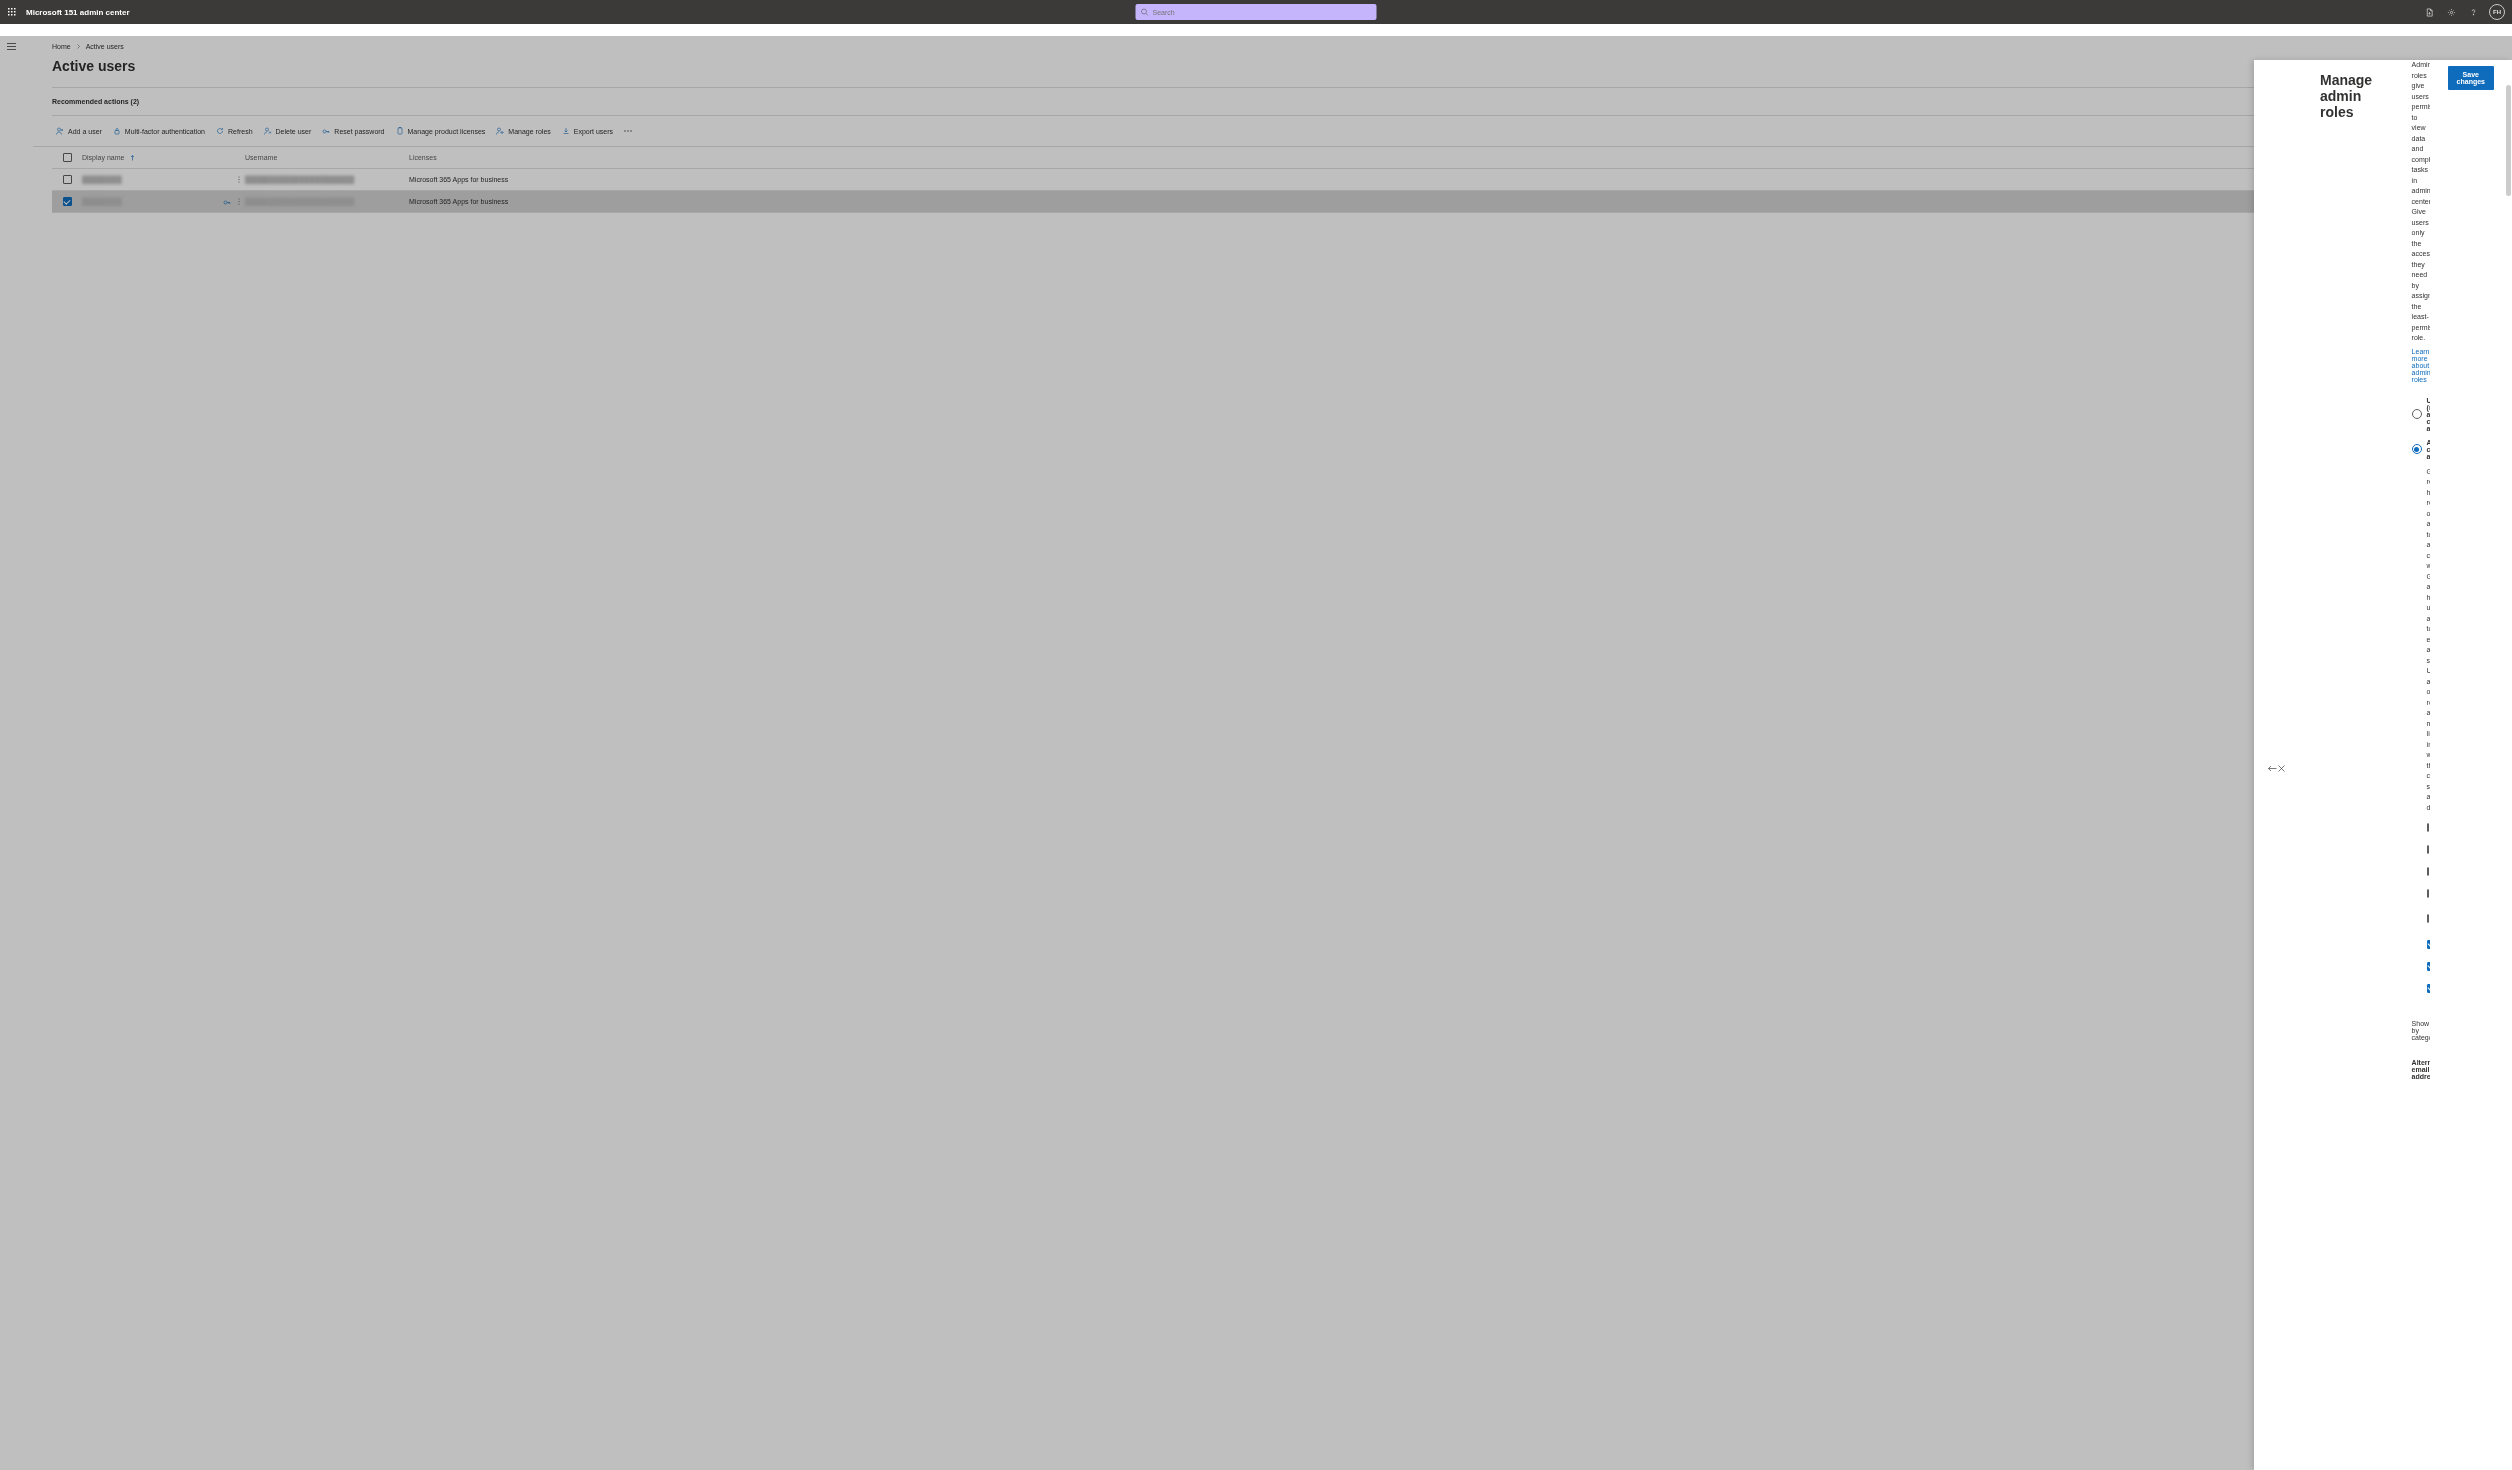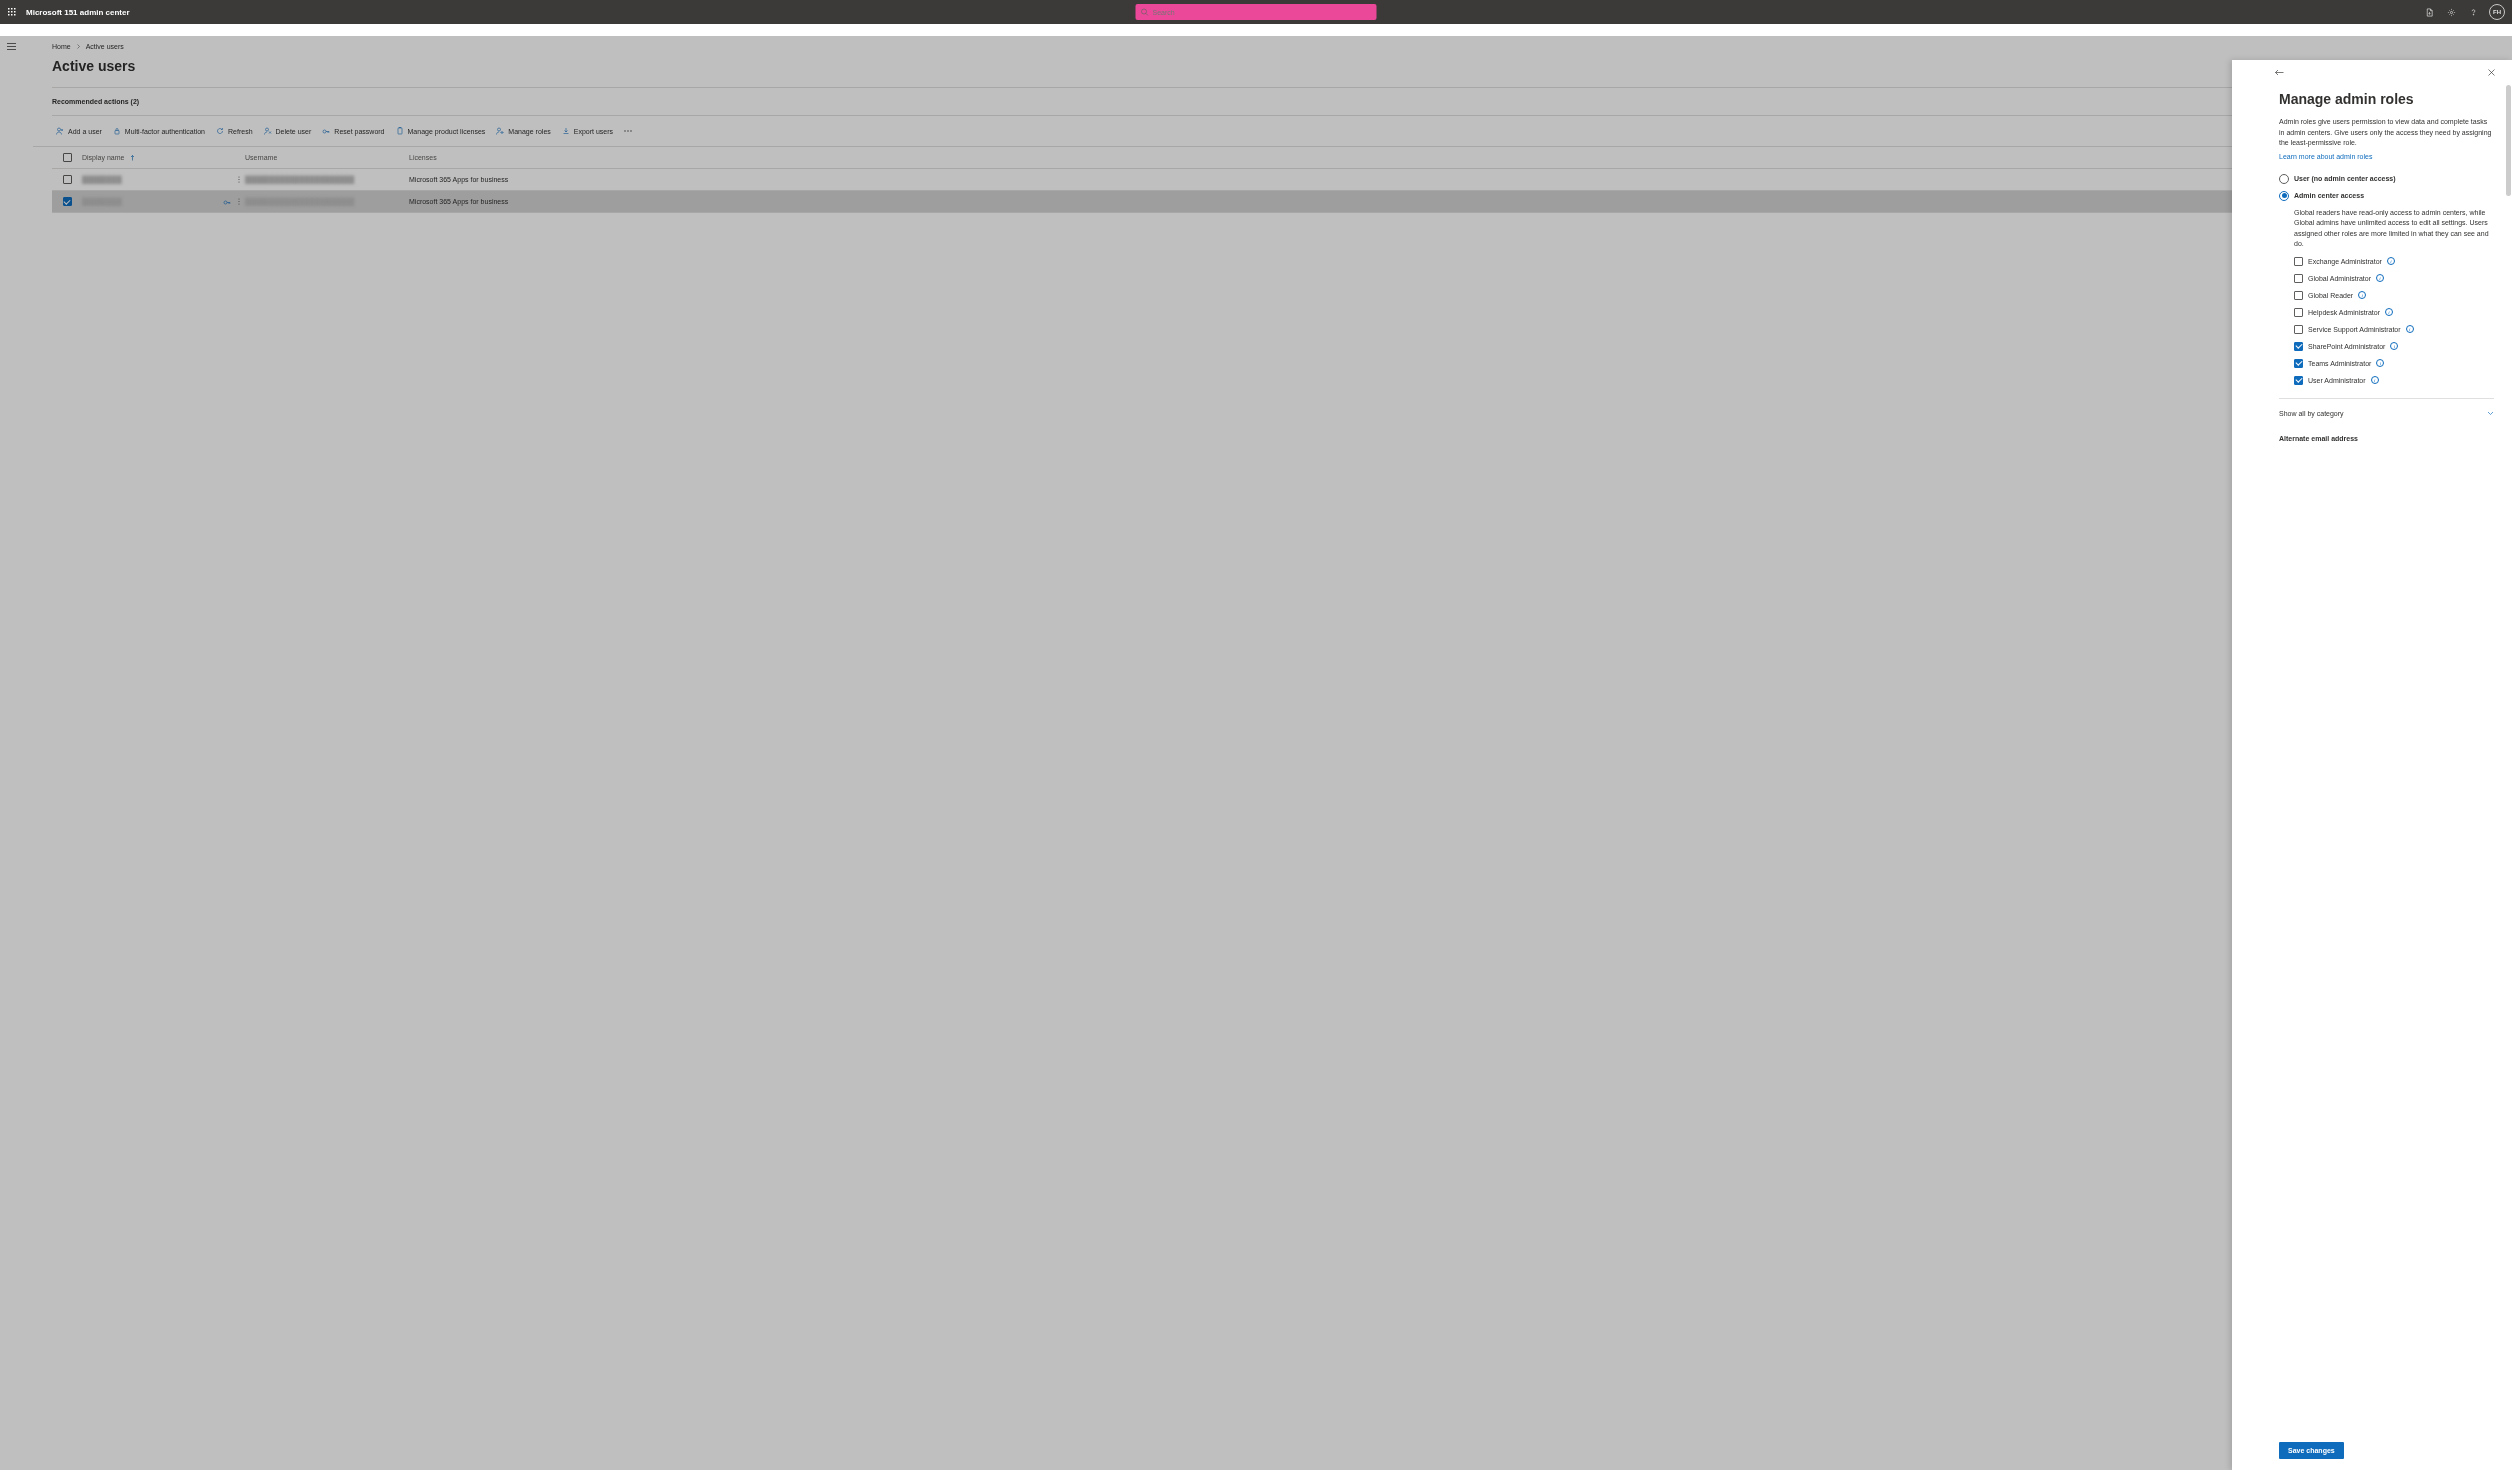--- a/index.html
+++ b/index.html
@@ -4,21 +4,21 @@
 <style>
   * { box-sizing: border-box; margin: 0; padding: 0; }
   html, body { height: 100%; font-family: "Segoe UI", -apple-system, BlinkMacSystemFont, sans-serif; font-size: 7px; color: #323130; background: #fff; }
   body { overflow: hidden; }
 
   
   .topbar { height: 24px; background: #3b3a39; color: #fff; display: flex; align-items: center; padding: 0 5px; position: relative; z-index: 10; }
   .topbar .waffle-btn { width: 14px; height: 14px; display: flex; align-items: center; justify-content: center; cursor: pointer; border-radius: 1px; }
   .topbar .brand { font-size: 8px; font-weight: 600; margin-left: 7px; }
   .topbar .search-wrap { position: absolute; left: 50%; transform: translateX(-50%); width: 241px; }
-  .topbar .search { width: 100%; height: 16px; border-radius: 2px; border: none; background: #ec4899; color: #323130; padding: 0 5px 0 17px; font-size: 7px; }
+  .topbar .search { width: 100%; height: 16px; border-radius: 2px; border: none; background: #c4b5fd; color: #323130; padding: 0 5px 0 17px; font-size: 7px; }
   .topbar .search-wrap .search-icon { position: absolute; left: 5px; top: 50%; transform: translateY(-50%); color: #616161; }
   .topbar .right-icons { margin-left: auto; display: flex; align-items: center; gap: 10px; padding-right: 2px; }
   .topbar .icon-btn { width: 12px; height: 12px; display: flex; align-items: center; justify-content: center; cursor: pointer; color: #fff; }
   .topbar .avatar { width: 16px; height: 16px; border-radius: 50%; border: 0.5px solid #c8c8c8; display: flex; align-items: center; justify-content: center; font-size: 6px; font-weight: 600; color: #e1e1e1; background: #3b3a39; cursor: pointer; }
 
   
   .main-area { position: absolute; top: 24px; left: 0; right: 0; bottom: 0; display: flex; margin-top: 12px; }
   .hamburger-col { width: 24px; display: flex; align-items: flex-start; justify-content: center; padding-top: 7px; }
   .hamburger { width: 10px; height: 10px; cursor: pointer; color: #323130; }
   .content { flex: 1; padding: 0 9px; overflow: auto; }
@@ -53,21 +53,21 @@
 
   .blurred { color: #bdbdbd; filter: blur(1.5px); }
   .row-selected { background: #d3d3d3; }
   .row-actions { margin-left: auto; margin-right: 5px; display: flex; align-items: center; gap: 7px; color: #605e5c; }
   .row-key-icon { color: #0f6cbd; }
 
   
   .overlay { position: absolute; inset: 0; background: rgba(0,0,0,0.25); z-index: 20; pointer-events: none; }
 
   
-  .flyout { position: absolute; top: 24px; right: 0; bottom: 0; width: 280px; background: #fff; z-index: 30; display: flex; flex-direction: column; box-shadow: -2px 0 6px rgba(0,0,0,.15); padding-left: 29px; }
+  .flyout { position: absolute; top: 24px; right: 0; bottom: 0; width: 258px; background: #fff; z-index: 30; display: flex; flex-direction: row; box-shadow: -2px 0 6px rgba(0,0,0,.15); }
   .flyout-header { display: flex; align-items: center; padding: 9px 14px 0 14px; }
   .flyout-header .back-btn, .flyout-header .close-btn { width: 10px; height: 10px; cursor: pointer; color: #323130; }
   .flyout-header .close-btn { margin-left: auto; }
   .flyout-title { font-size: 14px; font-weight: 700; padding: 12px 18px 10px 18px; }
   .flyout-body { flex: 1; overflow-y: auto; padding: 0 18px 10px 18px; }
   .flyout-desc { font-size: 7px; color: #323130; line-height: 1.5; margin-bottom: 4px; }
   .flyout-link { color: #0f6cbd; cursor: pointer; font-size: 7px; }
 
   .radio-group { margin-top: 14px; }
   .radio-row { display: flex; align-items: center; gap: 5px; margin-bottom: 7px; cursor: pointer; }

